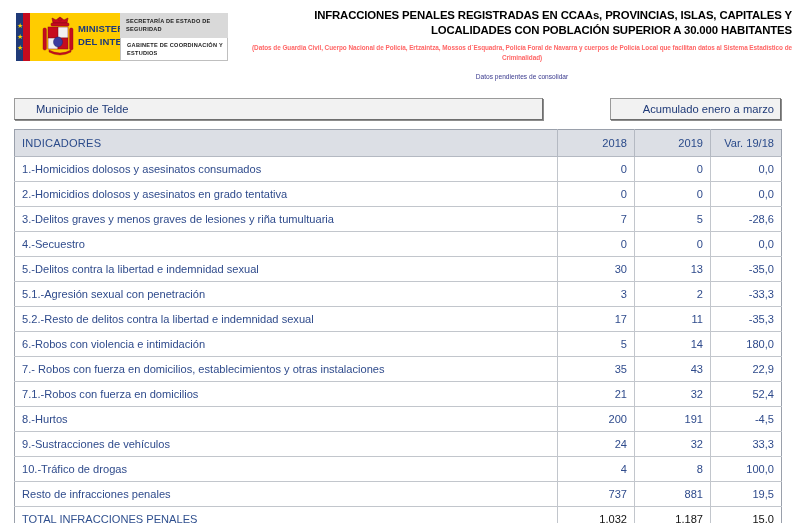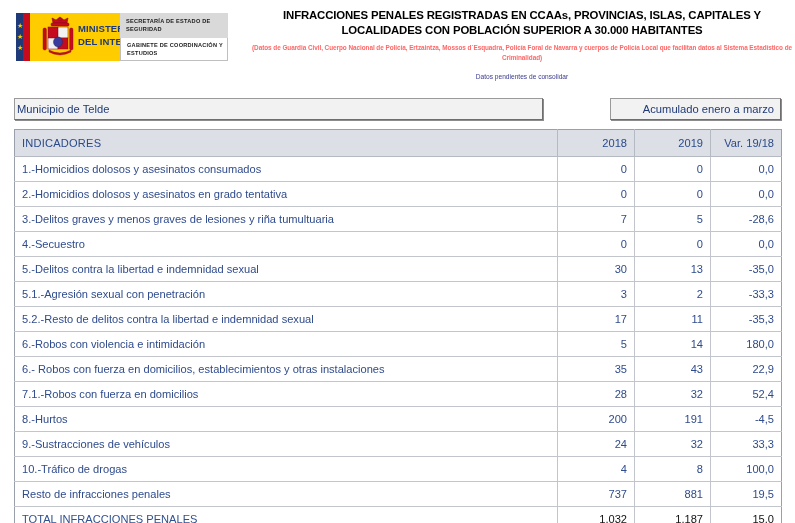--- a/index.html
+++ b/index.html
@@ -112,21 +112,21 @@
     border: 1px solid #bfbfbf;
     border-top: none;
   }
 
   
   .title-main {
     position: absolute;
     left: 252px;
     top: 8px;
     width: 540px;
-    text-align: center;
+    text-align: right;
     color: #000000;
     font-size: 11.4px;
     font-weight: bold;
     line-height: 14.5px;
     letter-spacing: -0.15px;
   }
   .title-sub {
     position: absolute;
     left: 252px;
     top: 43px;
@@ -169,21 +169,21 @@
     box-shadow: 1px 1px 0 #8c8c8c;
     color: #1f3a78;
     font-size: 11.2px;
     line-height: 20px;
     overflow: hidden;
     white-space: nowrap;
   }
   .bar-municipio {
     left: 0;
     width: 529px;
-    padding-left: 2px;
+    padding-left: 21px;
     text-align: left;
   }
   .bar-periodo {
     left: 596px;
     width: 171px;
     padding-right: 6px;
     text-align: right;
   }
 
   
@@ -360,28 +360,28 @@
           <td class="num">11</td>
           <td class="num">-35,3</td>
         </tr>
         <tr>
           <td class="lbl">6.-Robos con violencia e intimidación</td>
           <td class="num">5</td>
           <td class="num">14</td>
           <td class="num">180,0</td>
         </tr>
         <tr>
-          <td class="lbl">6.- Robos con fuerza en domicilios, establecimientos y otras instalaciones</td>
+          <td class="lbl">7.- Robos con fuerza en domicilios, establecimientos y otras instalaciones</td>
           <td class="num">35</td>
           <td class="num">43</td>
           <td class="num">22,9</td>
         </tr>
         <tr>
           <td class="lbl">7.1.-Robos con fuerza en domicilios</td>
-          <td class="num">28</td>
+          <td class="num">21</td>
           <td class="num">32</td>
           <td class="num">52,4</td>
         </tr>
         <tr>
           <td class="lbl">8.-Hurtos</td>
           <td class="num">200</td>
           <td class="num">191</td>
           <td class="num">-4,5</td>
         </tr>
         <tr>

